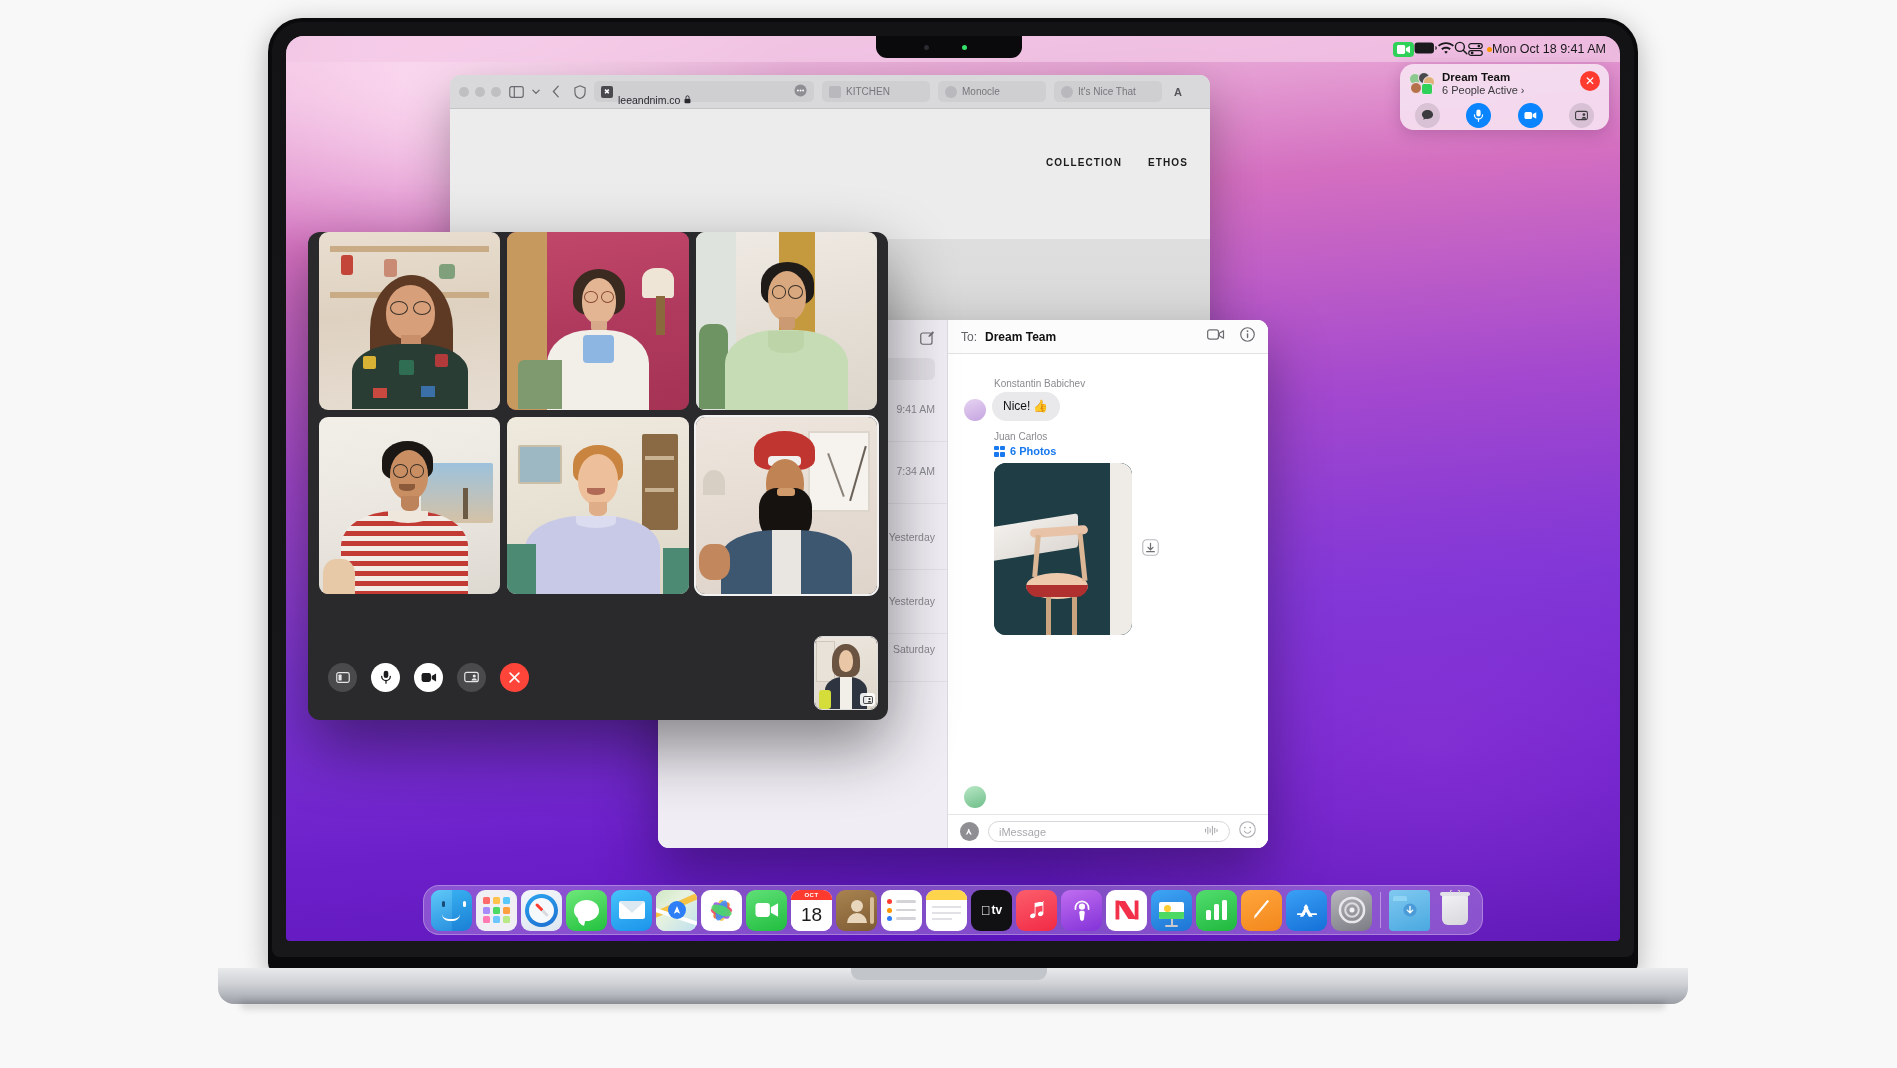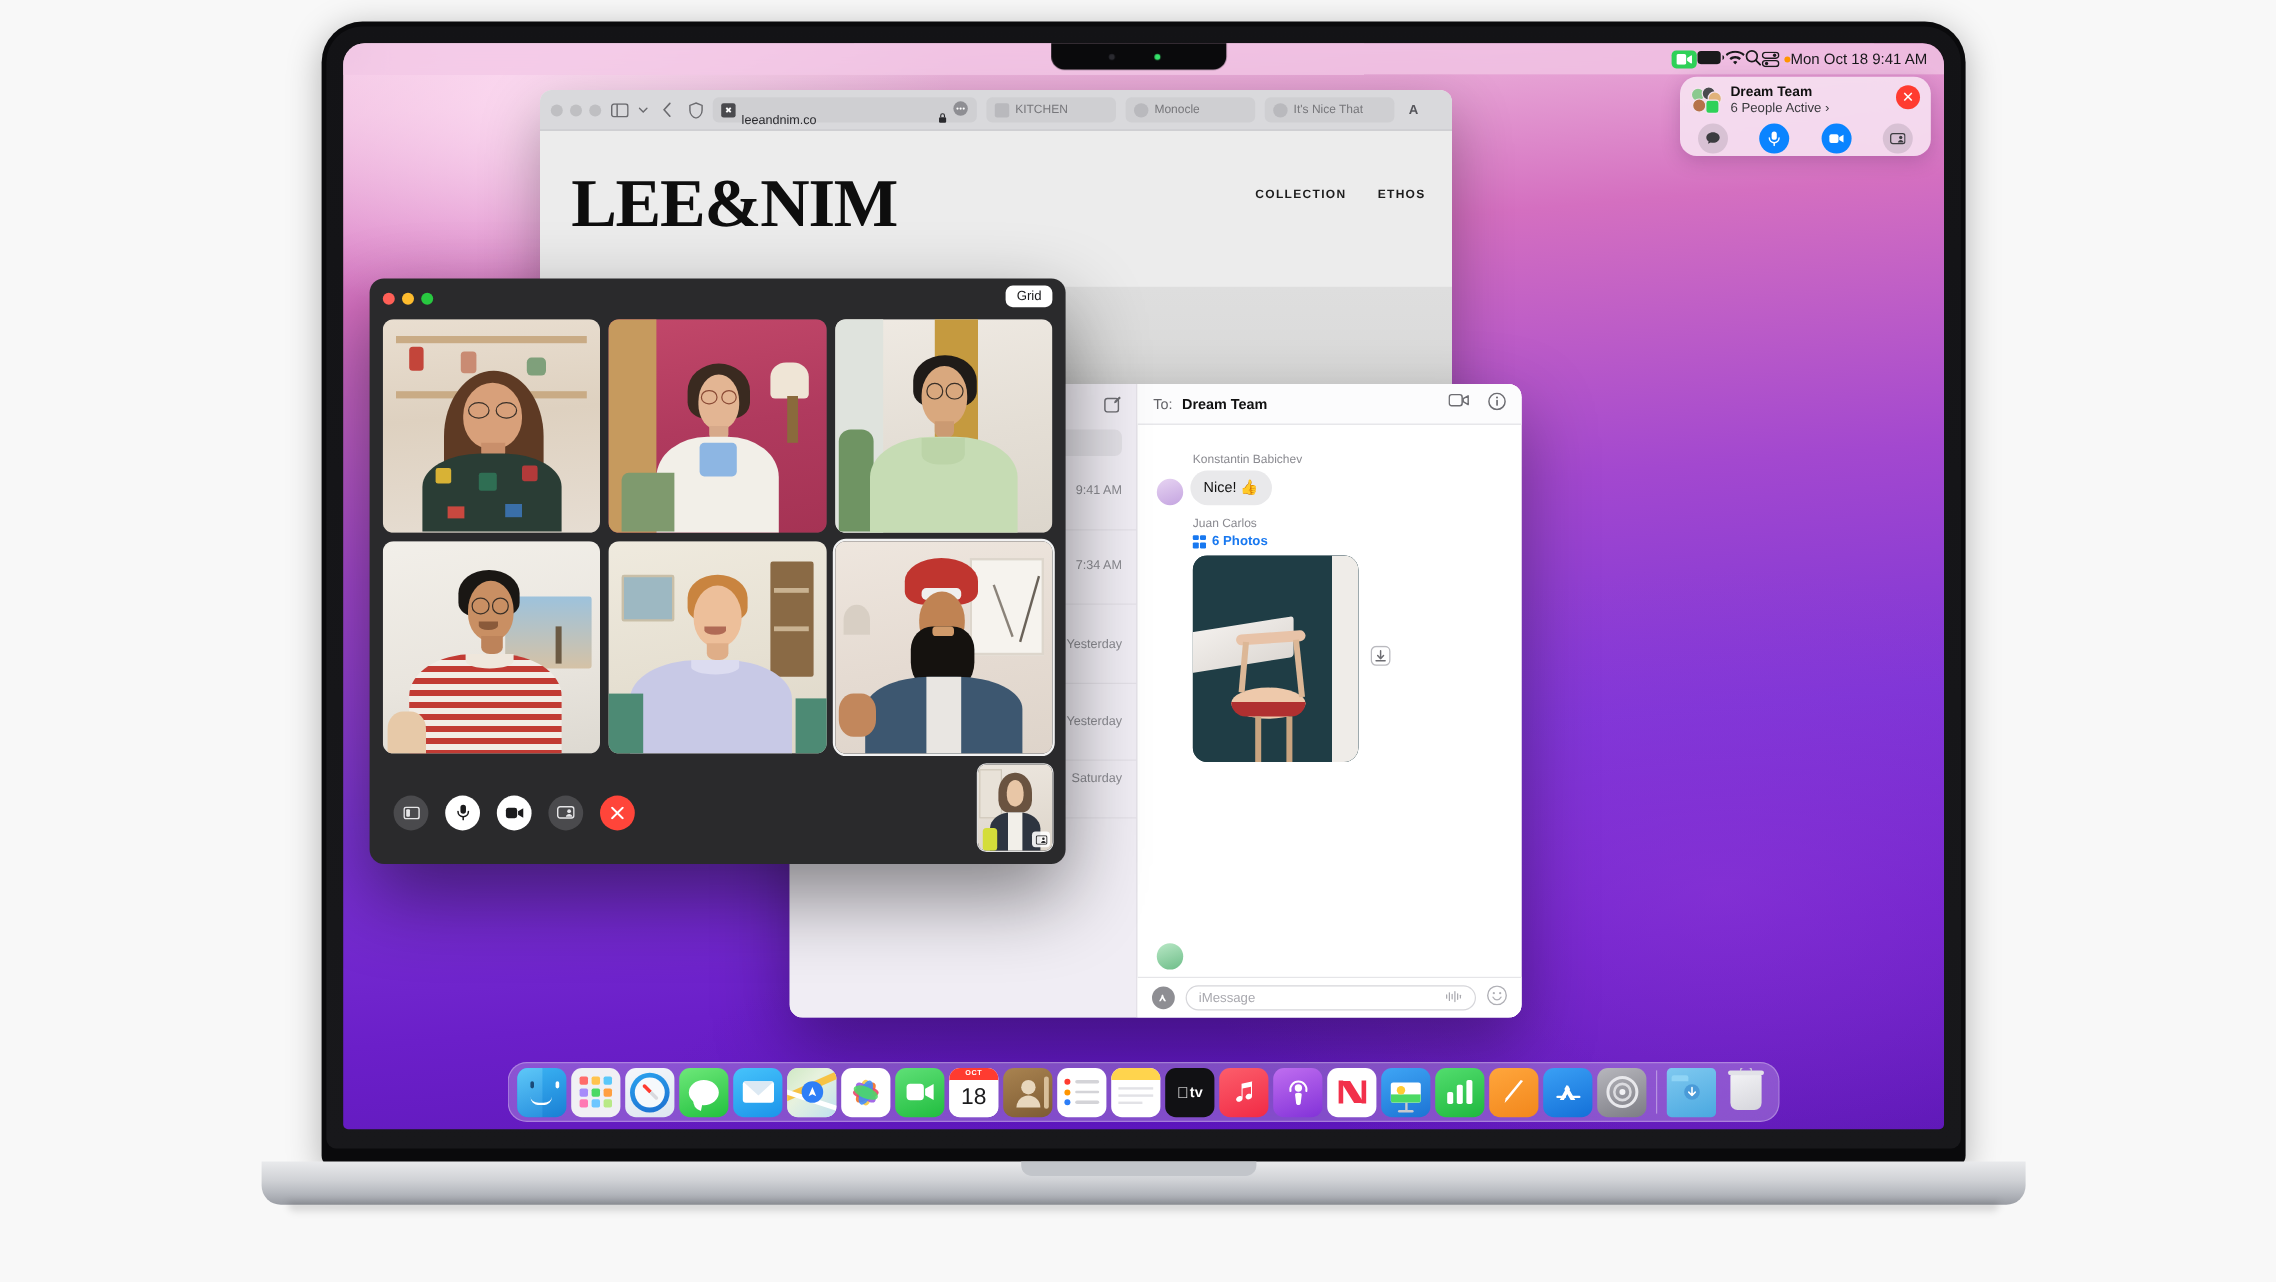--- a/index.html
+++ b/index.html
@@ -368,21 +368,21 @@
               <path d="M7 1L1.6 7 7 13" fill="none" stroke="#6b6b6f" stroke-width="1.5" stroke-linecap="round"></path>
             </svg>
         </span>
         <span class="sf-btn" style="margin-left:6px">
           <svg width="12" height="14" viewBox="0 0 13 15">
               <path d="M6.5.8 12 3v4.4c0 3.6-2.6 6.3-5.5 7.1C3.6 13.7 1 11 1 7.4V3L6.5.8z" fill="none" stroke="#6b6b6f" stroke-width="1.3"></path>
             </svg>
         </span>
         <div class="sf-addr">
           <span class="sf-favicon" style="background:#4a4a4e;display:flex;align-items:center;justify-content:center;color:#fff;font-size:7px;">✖</span>
-          <span class="grow" style="display:flex;align-items:center;justify-content:space-between;gap:4px;margin-top:16px;">
+          <span class="grow" style="display:flex;align-items:center;justify-content:flex-start;gap:4px;margin-top:16px;">
             <span>leeandnim.co</span>
             <span>
               <svg width="7" height="9" viewBox="0 0 8 10">
                   <rect x="0.6" y="4" width="6.8" height="5.4" rx="1.2" fill="#2a2a2e"></rect>
                   <path d="M2.2 4V2.6a1.8 1.8 0 013.6 0V4" fill="none" stroke="#2a2a2e" stroke-width="1.1"></path>
                 </svg>
             </span>
           </span>
           <span>
             <svg width="13" height="13" viewBox="0 0 14 14">
@@ -402,21 +402,20 @@
           <span>Monocle</span>
         </div>
         <div class="sf-tab">
           <span class="sf-favicon" style="background:#b9b9bd;border-radius:50%;"></span>
           <span>It's Nice That</span>
         </div>
         <span class="sf-btn" style="font-weight:bold;font-size:11px;color:#55555a;padding:0 4px;">A</span>
       </div>
 
       <div class="sf-content">
-        <div class="sf-logo">LEE&amp;NIM</div>
         <div class="sf-nav">
           <span>COLLECTION</span>
           <span>ETHOS</span>
         </div>
         <div class="sf-hero">
           <div class="hero-room"></div>
           <div class="hero-floor"></div>
           <div class="hero-chairback"></div>
           <div class="hero-table"></div>
           <div class="hero-table-leg" style="left:418px;"></div>
@@ -568,28 +567,20 @@
                 <circle cx="6.2" cy="7" r="1" fill="#b0b0b6"></circle>
                 <circle cx="11.8" cy="7" r="1" fill="#b0b0b6"></circle>
                 <path d="M5.5 10.6c.9 1.6 2.1 2.4 3.5 2.4s2.6-.8 3.5-2.4" fill="none" stroke="#b0b0b6" stroke-width="1.2" stroke-linecap="round"></path>
               </svg>
           </span>
         </div>
       </div>
     </div>
 
     <div class="facetime">
-      <div class="ft-title">
-        <div class="traffic">
-          <span class="tl r"></span>
-          <span class="tl y"></span>
-          <span class="tl g"></span>
-        </div>
-        <span class="ft-grid-btn">Grid</span>
-      </div>
 
       <div class="ft-grid">
 
         <div class="ft-tile">
           <div class="pp">
             <div class="bg" style="background:linear-gradient(175deg,#e9ded0 0%,#ded1c0 45%,#e6ddd2 100%);"></div>
             <div style="position:absolute;left:6%;top:8%;width:88%;height:6px;background:#c9ab85;"></div>
             <div style="position:absolute;left:6%;top:34%;width:88%;height:6px;background:#c9ab85;"></div>
             <div style="position:absolute;left:12%;top:13%;width:12px;height:20px;background:#c3453a;border-radius:3px;"></div>
             <div style="position:absolute;left:36%;top:15%;width:13px;height:18px;background:#c98b73;border-radius:3px;"></div>

